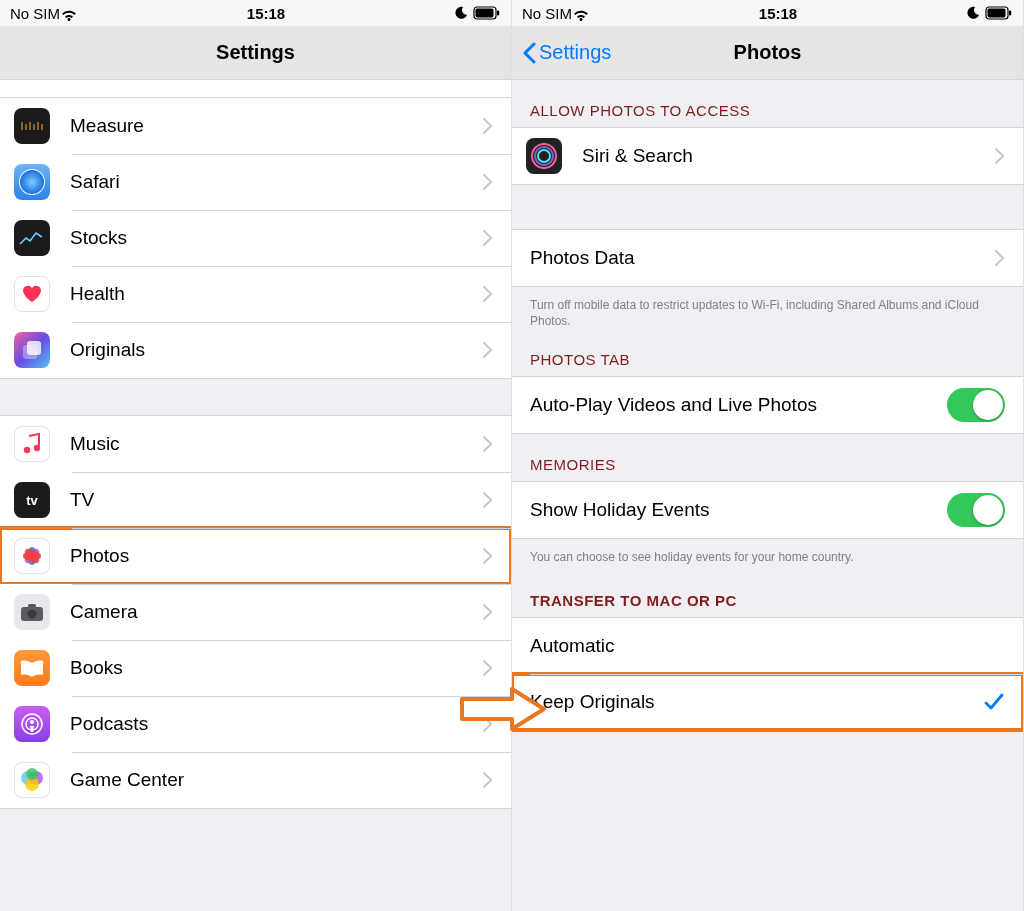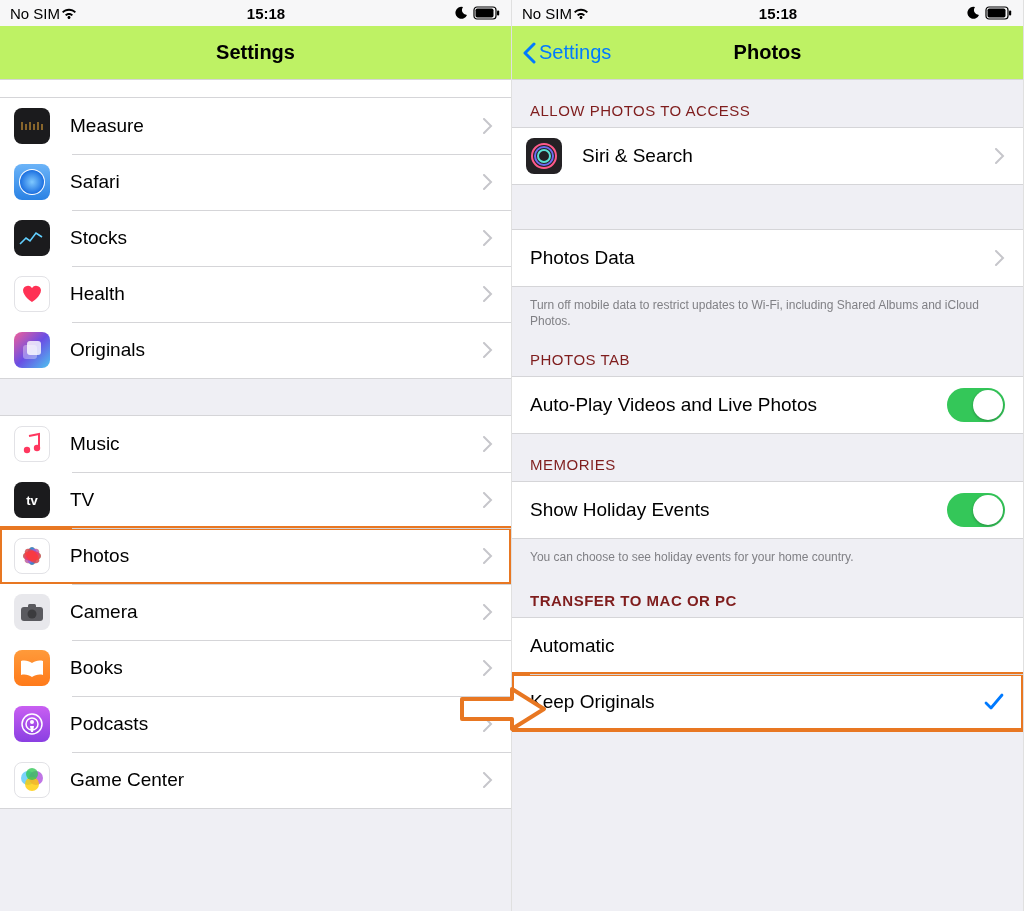--- a/index.html
+++ b/index.html
@@ -25,28 +25,28 @@
   .status-bar {
     height: 26px;
     display: flex;
     align-items: center;
     justify-content: space-between;
     padding: 0 10px;
     font-size: 15px;
     font-weight: 500;
     background: #f7f7f8;
   }
-  .sb-left { display:flex; align-items:center; }
+  .sb-left { display:flex; align-items:flex-end; }
   .sb-right { display:flex; align-items:center; gap:5px; }
   .wifi-icon svg, .moon-icon svg, .battery-icon svg { display:block; }
 
   
   .nav-bar {
     height: 54px;
-    background: #bef264;
+    background: #e5e5e5;
     border-bottom: 1px solid #d5d5d8;
     display: flex;
     align-items: center;
     justify-content: center;
     position: relative;
   }
   .nav-title {
     font-size: 20px;
     font-weight: 700;
   }

